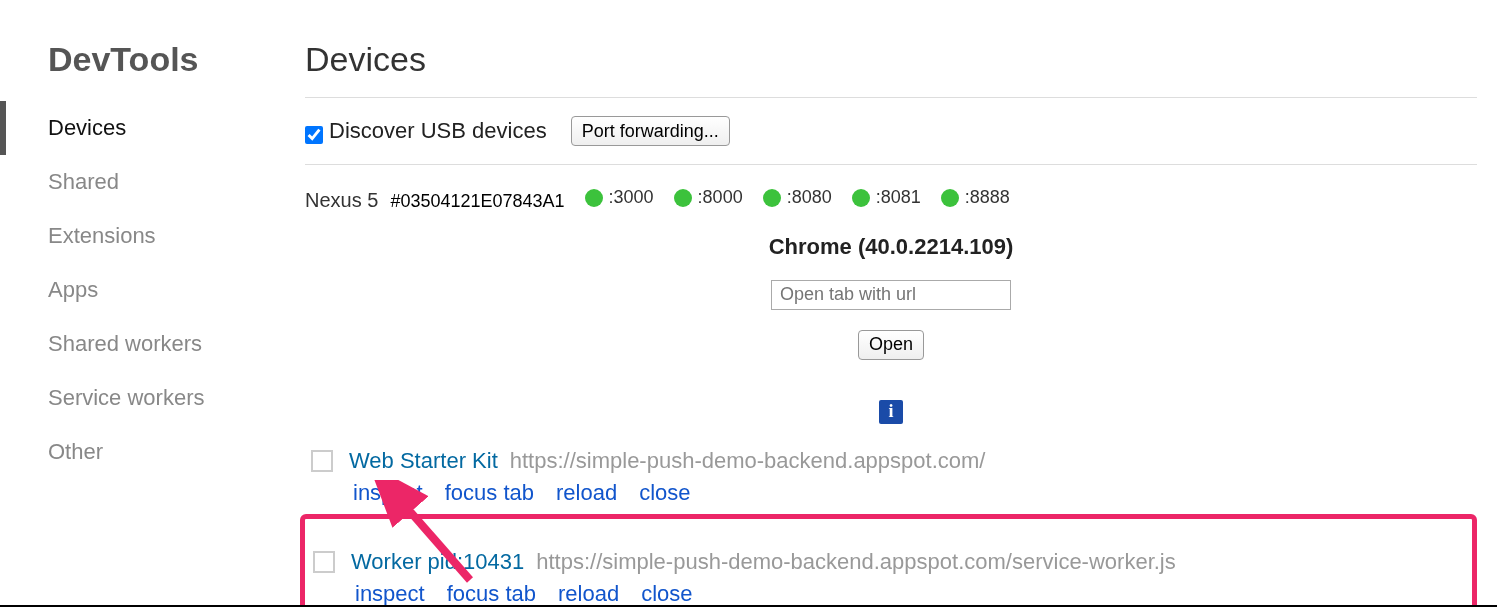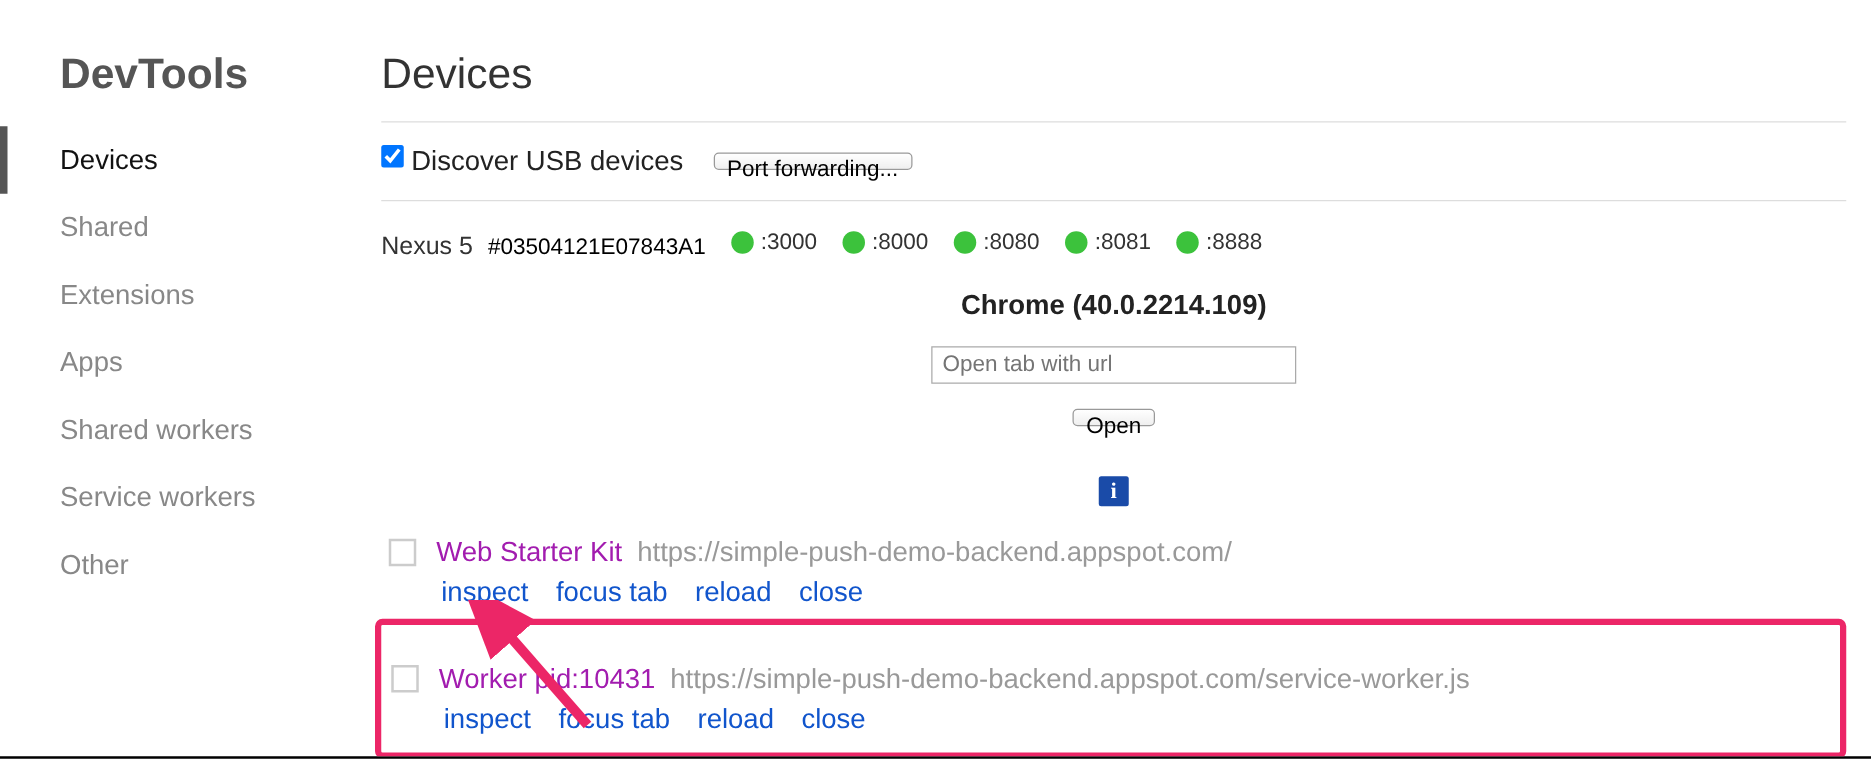--- a/index.html
+++ b/index.html
@@ -48,34 +48,34 @@
 }
 .toolbar-row {
   display: flex;
   align-items: center;
   gap: 24px;
   padding: 18px 0;
   border-bottom: 1px solid #ddd;
 }
 .checkbox-wrap {
   display: flex;
-  align-items: flex-start;
+  align-items: flex-end;
   gap: 6px;
   font-size: 22px;
   color: #222;
 }
 .checkbox-wrap input { width: 18px; height: 18px; }
 .native-btn {
   font: 13.333px Arial;
   padding: 2px 10px;
   background: linear-gradient(#fff,#efefef);
   border: 1px solid #999;
   border-radius: 4px;
   font-size: 18px;
-  height: 14px;
+  height: 30px;
   cursor: pointer;
 }
 .device-row {
   display: flex;
   align-items: baseline;
   gap: 12px;
   padding: 22px 0 12px 0;
   flex-wrap: wrap;
 }
 .device-name { font-size: 20px; font-weight: 400; color: #333; }
@@ -87,21 +87,21 @@
 }
 .browser-row {
   display: flex;
   align-items: center;
   gap: 20px;
   padding: 10px 0 16px 0;
   flex-direction: column;
 }
 .browser-name { font-size: 22px; font-weight: 700; color: #222; }
 .url-input {
-  width: 292px; height: 30px;
+  width: 240px; height: 30px;
   border: 1px solid #aaa;
   padding: 2px 8px;
   font-size: 18px;
   color: #888;
 }
 .info-icon {
   width: 24px; height: 24px;
   background: #1a4ba8;
   color: #fff;
   display: inline-flex;
@@ -125,21 +125,21 @@
   align-items: center;
   gap: 12px;
   font-size: 22px;
 }
 .tab-check {
   width: 22px; height: 22px;
   border: 2px solid #ccc;
   margin: 0 4px 0 6px;
   flex-shrink: 0;
 }
-.tab-title { color: #a21caf; }
+.tab-title { color: #0369a1; }
 .tab-url { color: #999; }
 .tab-actions {
   display: flex;
   gap: 22px;
   padding: 6px 0 0 48px;
   font-size: 22px;
 }
 .tab-actions a { color: #1155cc; text-decoration: none; cursor: pointer; }
 .arrow {
   position: absolute;

